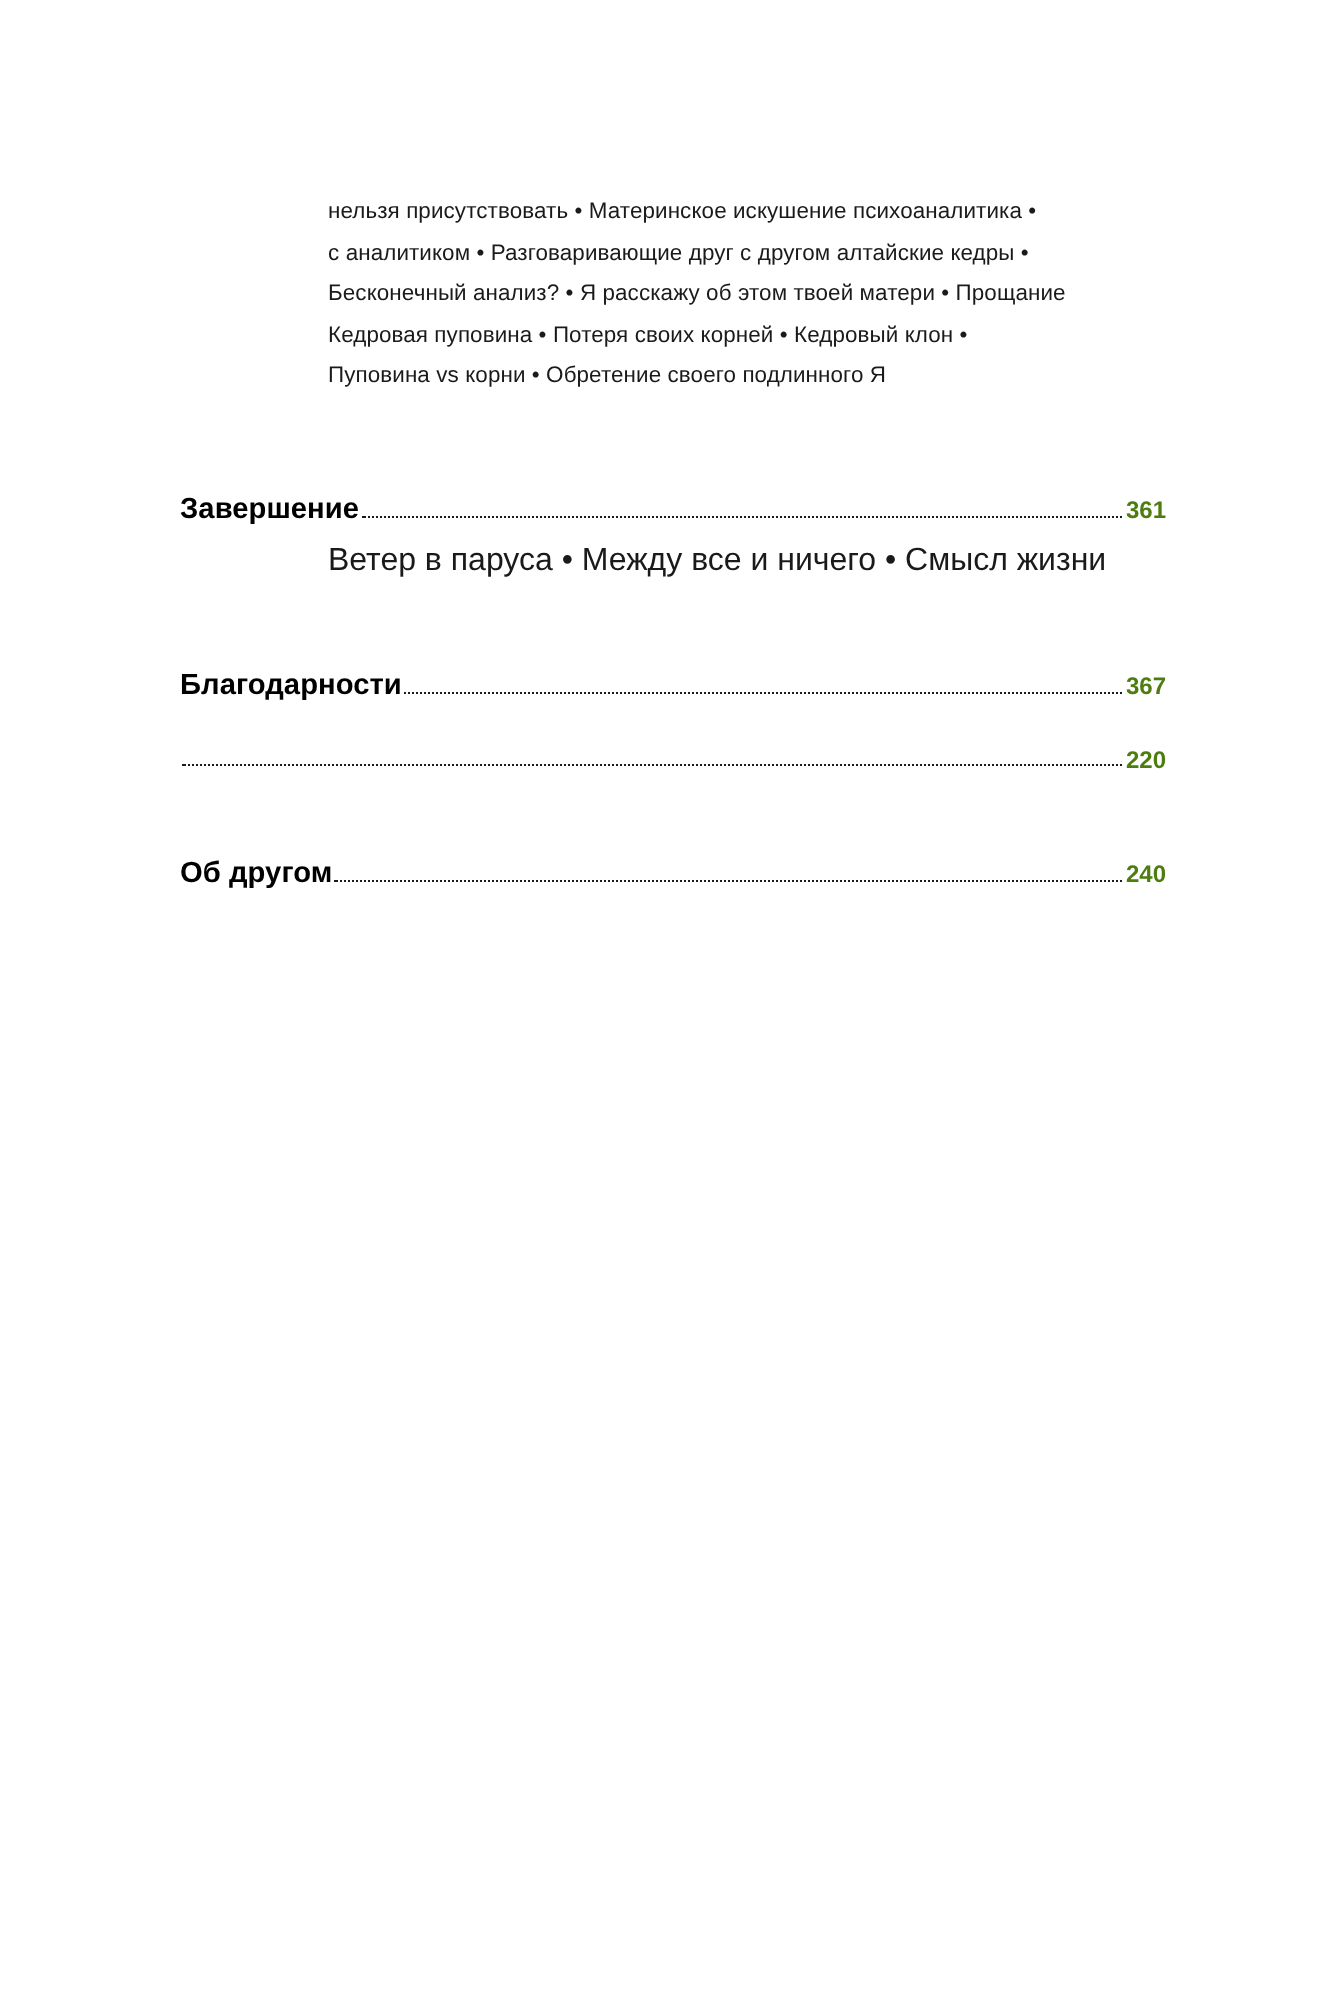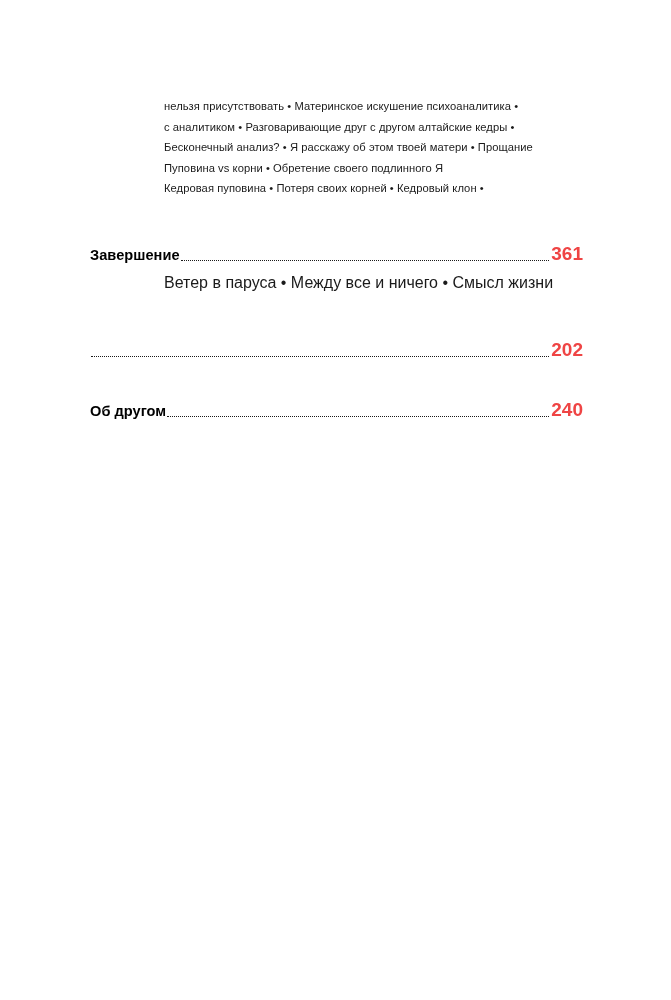--- a/index.html
+++ b/index.html
@@ -66,23 +66,23 @@
   .leader::after {
     content: "";
     position: absolute;
     left: 0;
     right: 0;
     bottom: 0;
     height: 0;
     border-bottom: 1.4px dotted #1a1a1a;
   }
   .entry-page {
-    font-size: 19px;
+    font-size: 12px;
     font-weight: bold;
-    color: #ef4444;
+    color: #4d7c0f;
     white-space: nowrap;
     padding-left: 1px;
   }
 
   .sub-line {
     padding-left: 74px;
     font-size: 16px;
     line-height: 20px;
     color: #1a1a1a;
     white-space: nowrap;
@@ -96,42 +96,47 @@
 </head>
 <body>
 
 <div class="page">
   <div class="toc">
 
     <div class="cont-block">
       <div class="cont-line">нельзя присутствовать  •  Материнское искушение психоаналитика  •</div>
       <div class="cont-line">с аналитиком  •  Разговаривающие друг с другом алтайские кедры  •</div>
       <div class="cont-line">Бесконечный анализ?  •  Я расскажу об этом твоей матери  •  Прощание</div>
+      <div class="cont-line">Кедровая пуповина  •  Потеря своих корней  •  Кедровый клон  •</div>
       <div class="cont-line">Пуповина vs корни  •  Обретение своего подлинного Я</div>
-      <div class="cont-line">Кедровая пуповина  •  Потеря своих корней  •  Кедровый клон  •</div>
     </div>
 
     <div class="gap-28"></div>
 
     <div class="entry">
       <span class="entry-title">Завершение</span>
       <span class="leader"></span>
       <span class="entry-page">361</span>
     </div>
     <div class="gap-8"></div>
     <div class="sub-line">Ветер в паруса  •  Между все и ничего  •  Смысл жизни</div>
 
     <div class="gap-24"></div>
 
+    <div class="entry">
+      <span class="entry-title">Благодарности</span>
+      <span class="leader"></span>
+      <span class="entry-page">367</span>
+    </div>
 
     <div class="gap-22"></div>
 
     <div class="entry">
       <span class="leader"></span>
-      <span class="entry-page">202</span>
+      <span class="entry-page">220</span>
     </div>
 
     <div class="gap-22"></div>
 
     <div class="entry">
       <span class="entry-title">Об другом</span>
       <span class="leader"></span>
       <span class="entry-page">240</span>
     </div>
 

